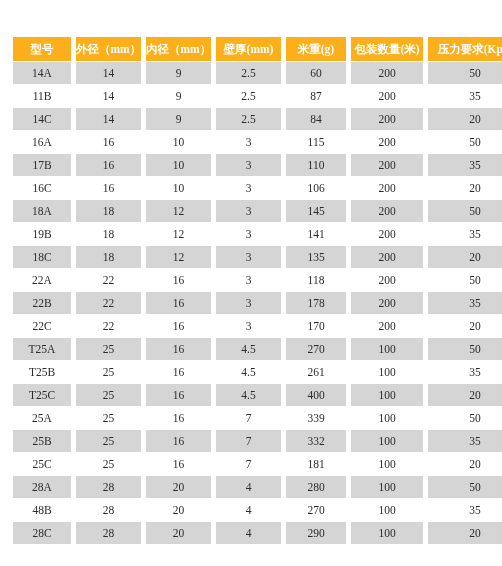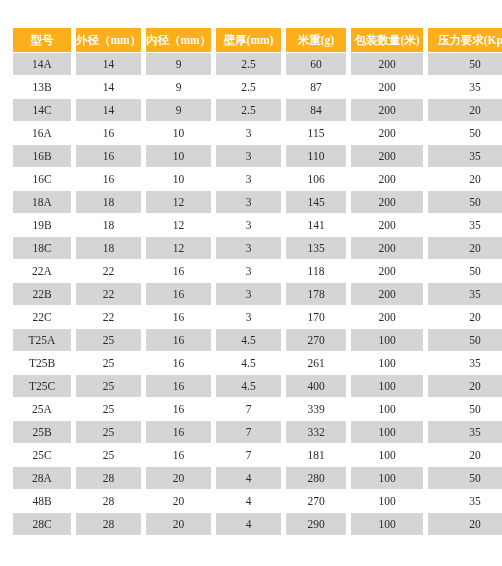--- a/index.html
+++ b/index.html
@@ -8,21 +8,21 @@
     height: 566px;
     background: #ffffff;
     font-family: "Liberation Serif", "DejaVu Serif", serif;
     overflow: hidden;
   }
   #page {
     position: relative;
     width: 502px;
     height: 549px;
     background: #ffffff;
-    padding-top: 27px;
+    padding-top: 36px;
   }
   table#spec-table {
     width: 494px;
     margin-left: 8px;
     border-collapse: separate;
     border-spacing: 5px 1px;
     table-layout: fixed;
   }
   table#spec-table tr.header-row th {
     background: #fbb01b;
@@ -92,21 +92,21 @@
         <tr class="row-shaded">
           <td>14A</td>
           <td>14</td>
           <td>9</td>
           <td>2.5</td>
           <td>60</td>
           <td>200</td>
           <td>50</td>
         </tr>
         <tr class="row-plain">
-          <td>13B</td>
+          <td>11B</td>
           <td>14</td>
           <td>9</td>
           <td>2.5</td>
           <td>87</td>
           <td>200</td>
           <td>35</td>
         </tr>
         <tr class="row-shaded">
           <td>14C</td>
           <td>14</td>
@@ -119,21 +119,21 @@
         <tr class="row-plain">
           <td>16A</td>
           <td>16</td>
           <td>10</td>
           <td>3</td>
           <td>115</td>
           <td>200</td>
           <td>50</td>
         </tr>
         <tr class="row-shaded">
-          <td>16B</td>
+          <td>17B</td>
           <td>16</td>
           <td>10</td>
           <td>3</td>
           <td>110</td>
           <td>200</td>
           <td>35</td>
         </tr>
         <tr class="row-plain">
           <td>16C</td>
           <td>16</td>

